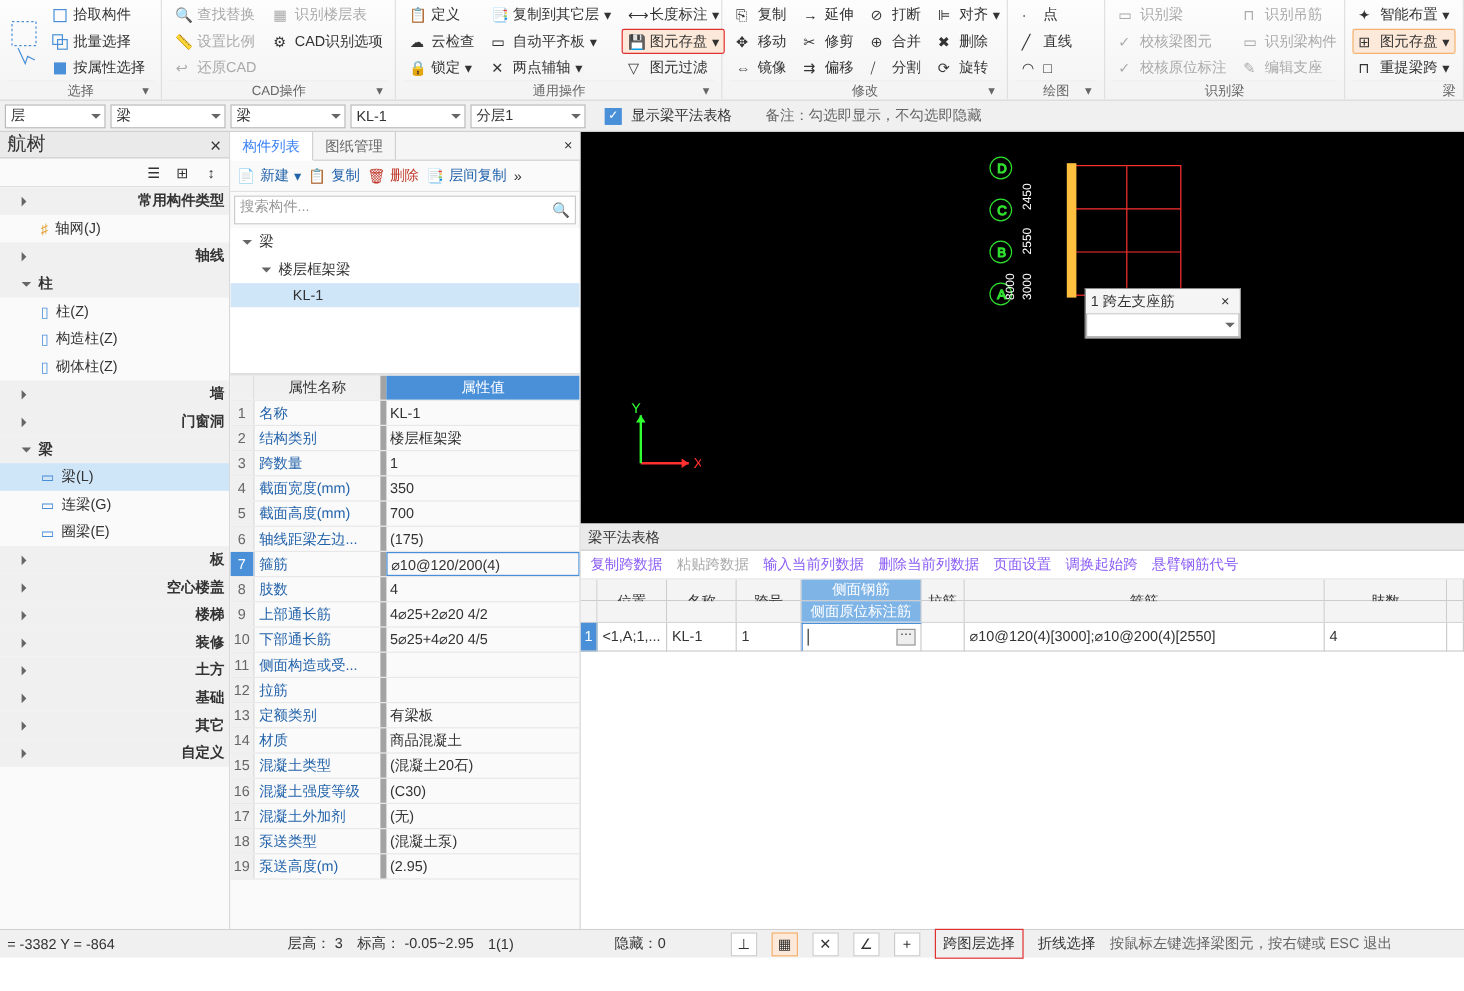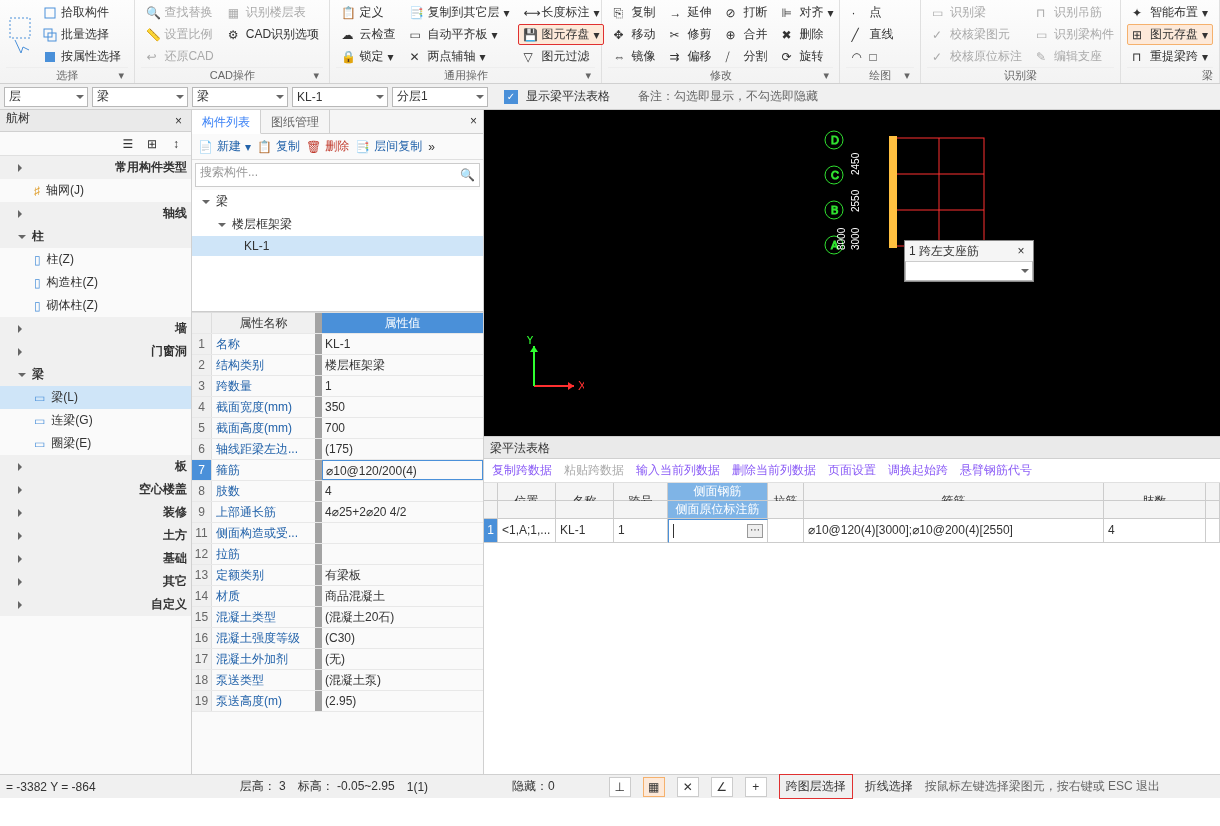--- a/index.html
+++ b/index.html
@@ -19,21 +19,21 @@
 .toolbar2{height:26px;background:#f0f0f0;border-bottom:1px solid #d0d0d0;display:flex;align-items:center;gap:4px;padding:0 4px}
 .combo{height:20px;border:1px solid #b8b8b8;background:#fff;display:flex;align-items:center;padding:0 14px 0 4px;position:relative;min-width:60px}
 .combo::after{content:"";position:absolute;right:3px;top:7px;border:4px solid transparent;border-top-color:#666}
 .chk{width:14px;height:14px;border:1px solid #888;background:#fff;display:inline-flex;align-items:center;justify-content:center;margin-right:4px}
 .chk.on{background:#4a90d9;border-color:#4a90d9}
 .chk.on::after{content:"✓";color:#fff;font-size:10px;line-height:1}
 .main{display:flex;height:664px}
 .left{width:192px;border-right:1px solid #d0d0d0;display:flex;flex-direction:column;background:#fafafa}
 .mid{width:292px;border-right:1px solid #d0d0d0;display:flex;flex-direction:column;background:#fafafa}
 .right{flex:1;display:flex;flex-direction:column}
-.panel-title{height:22px;background:#eaeaea;border-bottom:1px solid #d0d0d0;display:flex;align-items:flex-start;padding:0 6px;font-size:12px;position:relative}
+.panel-title{height:22px;background:#eaeaea;border-bottom:1px solid #d0d0d0;display:flex;align-items:flex-start;padding:0 6px;font-size:16px;position:relative}
 .panel-title .x{position:absolute;right:4px;top:4px;width:12px;height:12px}
 .mini-toolbar{height:24px;display:flex;align-items:center;gap:2px;padding:0 4px;border-bottom:1px solid #e0e0e0}
 .mini-btn{width:22px;height:20px;border:1px solid transparent;display:flex;align-items:center;justify-content:center}
 .tree{flex:1;overflow:auto;font-size:12px}
 .tree-item{padding:3px 4px 3px 18px;display:flex;align-items:center;gap:6px}
 .tree-item.lvl0{font-weight:bold;background:#f0f0f0}
 .tree-item.sel{background:#cfe5f8}
 .tri{width:0;height:0;display:inline-block}
 .tri.right{border:4px solid transparent;border-left-color:#666}
 .tri.down{border:4px solid transparent;border-top-color:#666;margin-top:4px}
@@ -41,21 +41,21 @@
 .tab{padding:4px 10px;border-right:1px solid #d0d0d0;color:#666}
 .tab.active{background:#fff;color:#3b82f6;border-bottom:1px solid #fff;margin-bottom:-1px}
 .comp-toolbar{height:26px;display:flex;align-items:center;gap:6px;padding:0 6px;border-bottom:1px solid #e0e0e0}
 .cbtn{display:flex;align-items:center;gap:4px;color:#2363aa}
 .cbtn.del{color:#c0392b}
 .search{height:24px;border:1px solid #ccc;margin:3px;padding:0 20px 0 4px;position:relative;color:#999;background:#fff}
 .search .mg{position:absolute;right:4px;top:4px}
 .prop-table{flex:1;overflow:auto;border-top:1px solid #ddd}
 .pr{display:flex;border-bottom:1px solid #e8e8e8;height:21px;align-items:stretch}
 .pr .n{width:20px;text-align:center;background:#f0f0f0;border-right:1px solid #ddd;color:#666;line-height:21px}
-.pr .k{width:110px;padding:0 4px;border-right:7px solid #a3a3a3;line-height:21px;color:#2363aa}
+.pr .k{width:110px;padding:0 4px;border-right:5px solid #a3a3a3;line-height:21px;color:#2363aa}
 .pr .v{flex:1;padding:0 3px;line-height:21px}
 .pr.hd .k,.pr.hd .v{background:#f0f0f0;text-align:center;color:#333}
 .pr.hd .v{background:#4a90d9;color:#fff}
 .pr.sel .n{background:#4a90d9;color:#fff}
 .pr.sel .v{border:1px solid #4a90d9}
 .viewport{flex:1;background:#000;position:relative;overflow:hidden}
 .axis{position:absolute;left:40px;bottom:40px}
 .beam-table-wrap{height:338px;border-top:1px solid #d0d0d0;background:#fff;display:flex;flex-direction:column}
 .bt-title{height:22px;background:#eaeaea;padding:0 6px;line-height:22px;border-bottom:1px solid #d0d0d0}
 .bt-toolbar{height:24px;display:flex;gap:12px;padding:0 8px;align-items:center;border-bottom:1px solid #e0e0e0}
@@ -395,20 +395,24 @@
       <div class="tree-item lvl0">
           <span class="tri right"></span>
           <span>板</span>
         </div>
       <div class="tree-item lvl0">
           <span class="tri right"></span>
           <span>空心楼盖</span>
         </div>
       <div class="tree-item lvl0">
           <span class="tri right"></span>
+          <span>楼梯</span>
+        </div>
+      <div class="tree-item lvl0">
+          <span class="tri right"></span>
           <span>装修</span>
         </div>
       <div class="tree-item lvl0">
           <span class="tri right"></span>
           <span>土方</span>
         </div>
       <div class="tree-item lvl0">
           <span class="tri right"></span>
           <span>基础</span>
         </div>
@@ -498,20 +502,25 @@
           </div>
           <div class="pr">
             <div class="n">8</div>
             <div class="k">肢数</div>
             <div class="v">4</div>
           </div>
           <div class="pr">
             <div class="n">9</div>
             <div class="k">上部通长筋</div>
             <div class="v">4⌀25+2⌀20 4/2</div>
+          </div>
+          <div class="pr">
+            <div class="n">10</div>
+            <div class="k">下部通长筋</div>
+            <div class="v">5⌀25+4⌀20 4/5</div>
           </div>
           <div class="pr">
             <div class="n">11</div>
             <div class="k">侧面构造或受...</div>
             <div class="v"></div>
           </div>
           <div class="pr">
             <div class="n">12</div>
             <div class="k">拉筋</div>
             <div class="v"></div>

